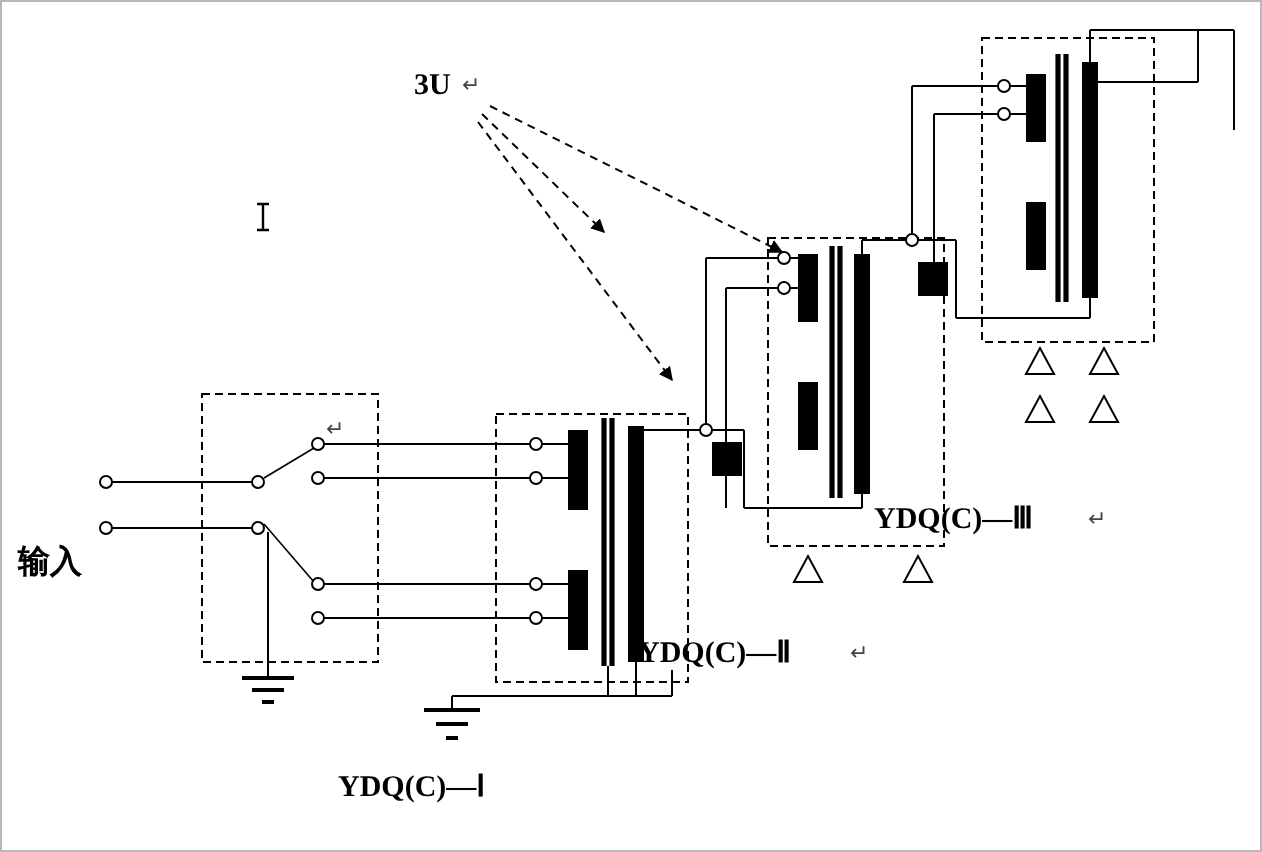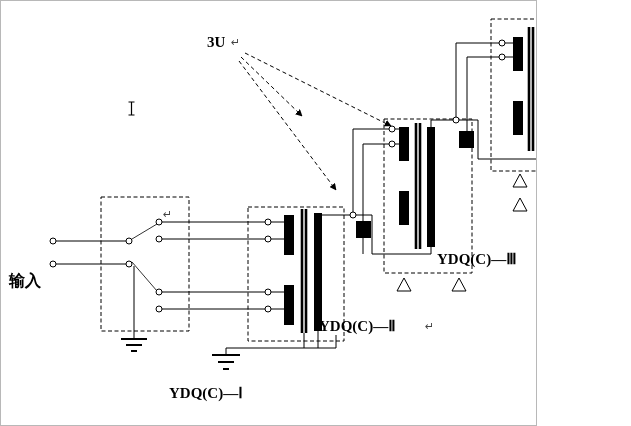--- a/index.html
+++ b/index.html
@@ -1,18 +1,18 @@
 <!DOCTYPE html>
 <html><head>
 <meta charset="utf-8">
 <style>
   html,body{margin:0;padding:0;background:#ffffff;}
   .screen{
     position:relative;
-    width:537px;height:426px;
+    width:631px;height:426px;
     background:#ffffff;
     border:1px solid #b8b8b8;
     box-sizing:border-box;
     font-family:"Liberation Serif", serif;
     overflow:hidden;
   }
   svg{display:block;}
   .diagram-line{stroke:#000;stroke-width:1;fill:none;}
   .thin{stroke-width:0.8;}
   .dashed{stroke-dasharray:4 3;}

